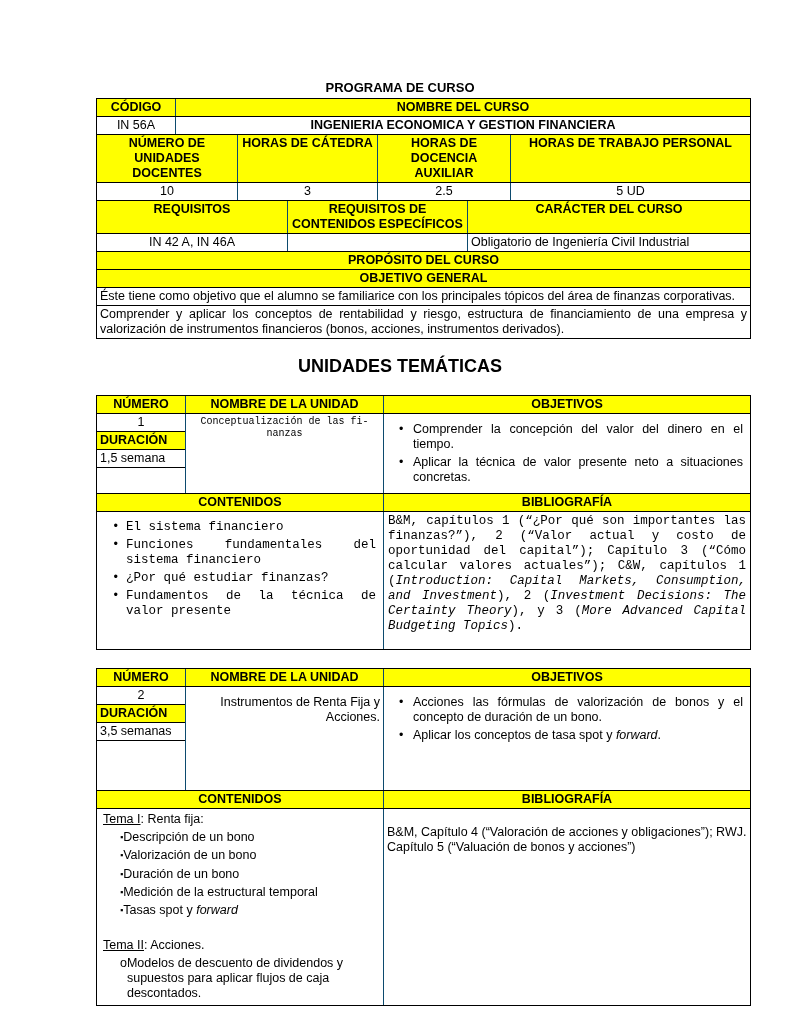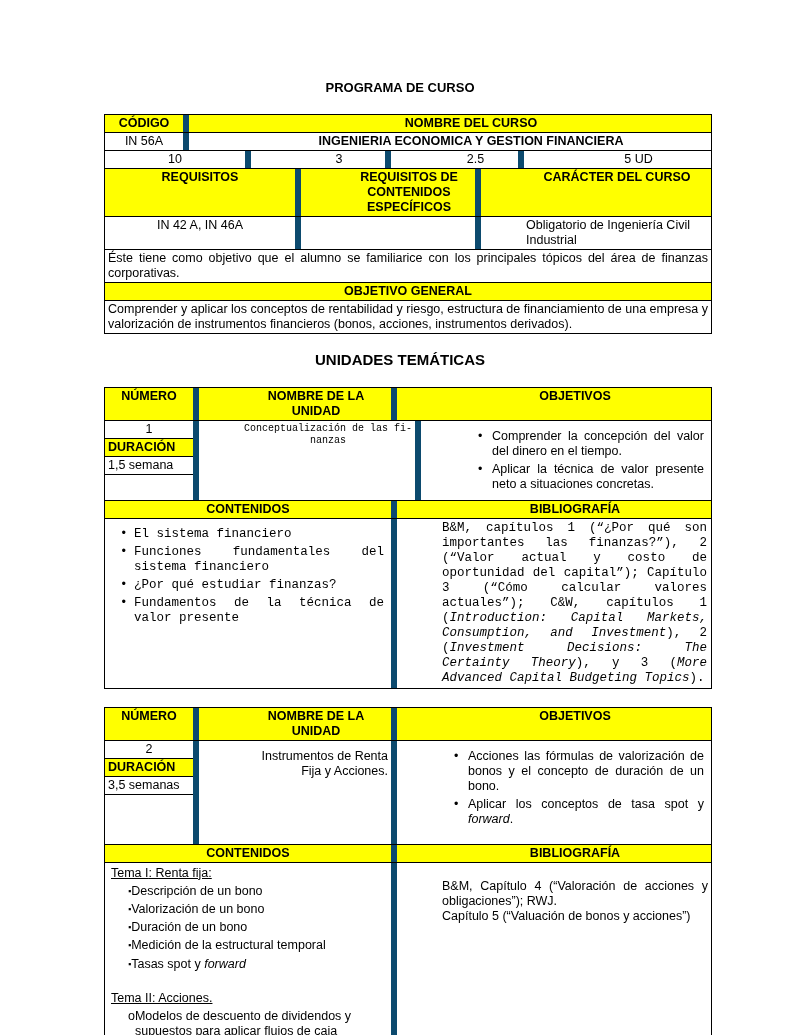--- a/index.html
+++ b/index.html
@@ -3,28 +3,28 @@
 <meta charset="utf-8">
 <style>
   * { margin:0; padding:0; box-sizing:border-box; }
   html,body { background:#ffffff; }
   body {
     width:800px; height:1035px; overflow:hidden;
     font-family:"Liberation Sans", sans-serif;
     font-size:12.5px; line-height:1.2; color:#000;
   }
   .page { width:608px; margin:0 auto; padding-top:80px; }
-  .doc-title { font-size:13px; font-weight:bold; text-align:center; margin-bottom:18px; }
-  .section-title { font-size:15px; font-weight:bold; text-align:center; margin:17px 0 18px 0; }
-
-  .tbl { border:1px solid #000; width:608px;margin-left:8px; }
+  .doc-title { font-size:13px; font-weight:bold; text-align:center; margin-bottom:2px; }
+  .section-title { font-size:18px; font-weight:bold; text-align:center; margin:17px 0 18px 0; }
+
+  .tbl { border:1px solid #000; width:655px; }
   .trow { display:flex; align-items:stretch; }
   .trow + .trow { border-top:1px solid #000; }
   .tc { padding:1px 3px; }
-  .tc + .tc { border-left:6px solid #0c4a6e;padding-left:45px; }
+  .tc + .tc { border-left:1px solid #0c4a6e; }
 
   .yellow { background:#FFFF00; }
   .bold { font-weight:bold; }
   .center { text-align:center; }
   .just { text-align:justify; }
   .i { font-style:italic; }
   .u { text-decoration:underline; }
   .mono { font-family:"Liberation Mono", "DejaVu Sans Mono", monospace; }
 
   .w78 { flex:0 0 78px; }
@@ -49,21 +49,21 @@
   .bullet { display:flex; margin:3px 0; }
   .bmark { flex:0 0 26px; padding-left:12px; }
   .bmark-sq { flex:0 0 22px; padding-left:20px; font-size:9px; line-height:1.7; }
   .bmark-o { flex:0 0 22px; padding-left:20px; }
   .btext { flex:1 1 auto; }
 
   .biblio1 { font-size:12.5px; padding:2px 4px; }
   .biblio2 p { margin:0; }
   .biblio2 .pgap { height:15px; }
   .mono-list { font-size:12.5px; }
-  .tema-head { padding-left:3px; margin-top:2px;text-decoration:underline; }
+  .tema-head { padding-left:3px; margin-top:2px; }
   .vgap { height:14px; }
   .t3-body { min-height:104px; }
   .t2-biblio-row { min-height:138px; }
 </style>
 </head>
 <body>
 
 <div class="page">
 
   <div class="doc-title">PROGRAMA DE CURSO</div>
@@ -71,40 +71,49 @@
   <div class="tbl">
     <div class="trow">
       <div class="tc yellow bold center w78">CÓDIGO</div>
       <div class="tc yellow bold center flex1">NOMBRE DEL CURSO</div>
     </div>
     <div class="trow">
       <div class="tc center w78">IN 56A</div>
       <div class="tc bold center flex1">INGENIERIA ECONOMICA Y GESTION FINANCIERA</div>
     </div>
     <div class="trow">
+      <div class="tc yellow bold center w140">NÚMERO DE UNIDADES DOCENTES</div>
+      <div class="tc yellow bold center w140">HORAS DE CÁTEDRA</div>
+      <div class="tc yellow bold center w133">HORAS DE DOCENCIA AUXILIAR</div>
+      <div class="tc yellow bold center flex1">HORAS DE TRABAJO PERSONAL</div>
+    </div>
+    <div class="trow">
       <div class="tc center w140">10</div>
       <div class="tc center w140">3</div>
       <div class="tc center w133">2.5</div>
       <div class="tc center flex1">5 UD</div>
     </div>
     <div class="trow">
       <div class="tc yellow bold center w190">REQUISITOS</div>
       <div class="tc yellow bold center w180">REQUISITOS DE CONTENIDOS ESPECÍFICOS</div>
       <div class="tc yellow bold center flex1">CARÁCTER DEL CURSO</div>
     </div>
     <div class="trow">
       <div class="tc center w190">IN 42 A, IN 46A</div>
       <div class="tc w180"></div>
       <div class="tc flex1">Obligatorio de Ingeniería Civil Industrial</div>
     </div>
     <div class="trow">
+      <div class="tc yellow bold center flex1">PROPÓSITO DEL CURSO</div>
+    </div>
+    <div class="trow">
+      <div class="tc yellow bold center flex1">OBJETIVO GENERAL</div>
+    </div>
+    <div class="trow">
       <div class="tc just flex1">Éste tiene como objetivo que el alumno se familiarice con los principales tópicos del área de finanzas corporativas.</div>
-    </div>
-    <div class="trow">
-      <div class="tc yellow bold center flex1">OBJETIVO GENERAL</div>
     </div>
     <div class="trow">
       <div class="tc just flex1">Comprender y aplicar los conceptos de rentabilidad y riesgo, estructura de financiamiento de una empresa y valorización de instrumentos financieros (bonos, acciones, instrumentos derivados).</div>
     </div>
   </div>
 
   <div class="section-title">UNIDADES TEMÁTICAS</div>
 
   <div class="tbl">
     <div class="trow">

